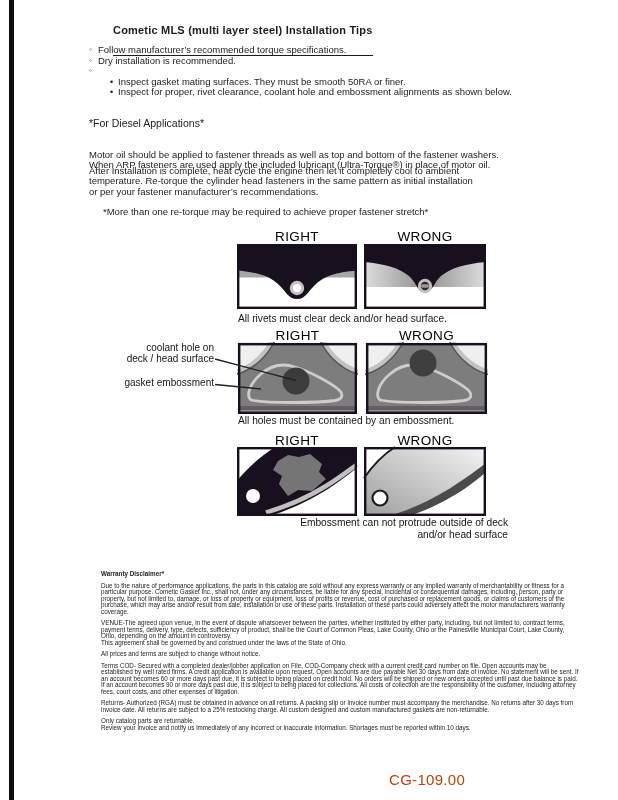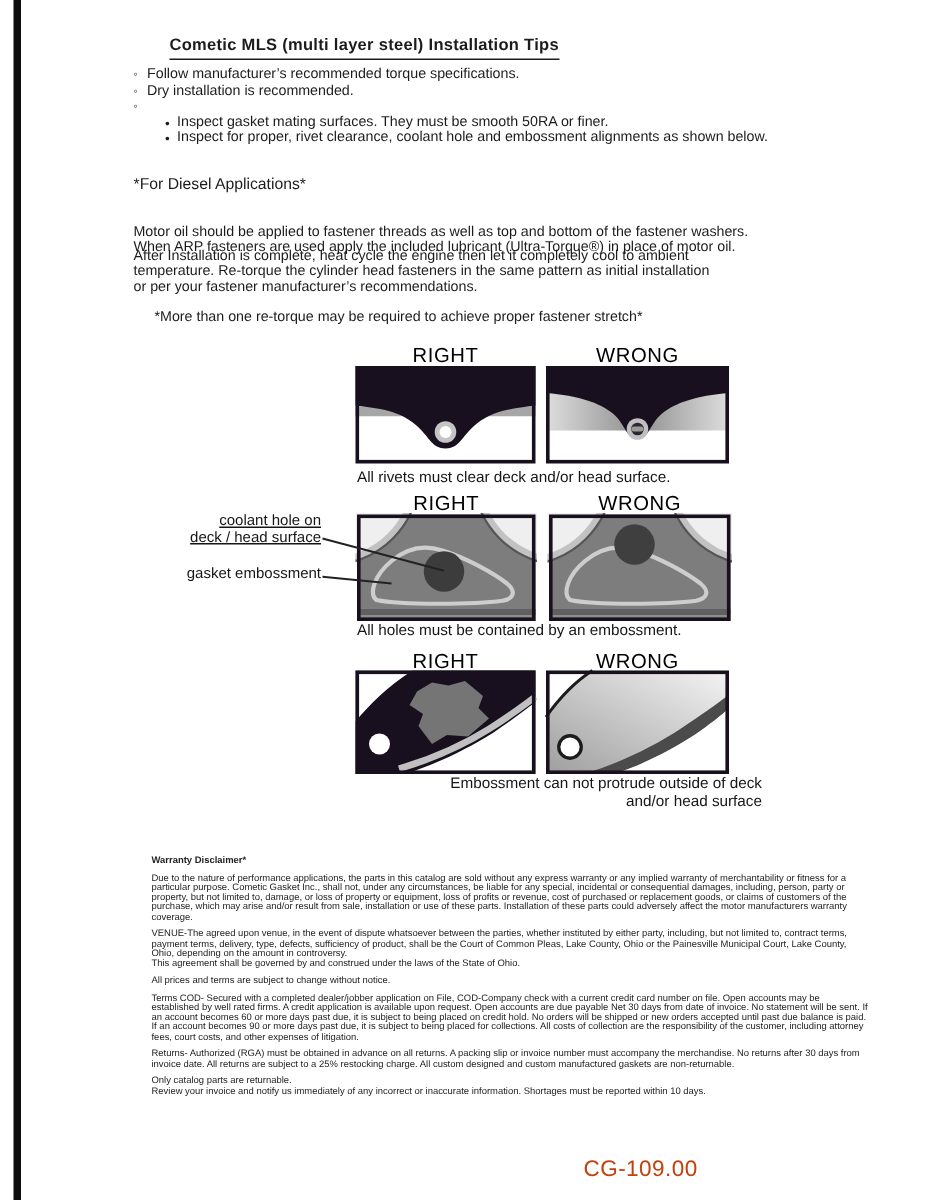--- a/index.html
+++ b/index.html
@@ -8,40 +8,40 @@
     width:618px;height:800px;
     background:#ffffff;
     font-family:"Liberation Sans","DejaVu Sans",sans-serif;
     color:#1c1c1e;
     overflow:hidden;
   }
   .left-bar{position:absolute;left:9px;top:0;width:5px;height:800px;background:#0d0d0f;}
   .doc-title{
     position:absolute;left:113px;top:24px;
     font-size:11px;font-weight:bold;letter-spacing:.2px;
-    border-bottom:1.5px solid #1c1c1e;padding-bottom:3px;
+    border-bottom:1.5px solid #1c1c1e;padding-bottom:19px;
   }
   .tips{position:absolute;left:89px;top:45px;font-size:9.5px;line-height:10.6px;}
   .bullet{display:flex;}
   .bullet .glyph{width:9px;flex:0 0 9px;font-size:8px;line-height:10.6px;}
   .bullet.sub{margin-left:21px;}
   .bullet.sub .glyph{width:8px;flex:0 0 8px;font-size:9px;}
   .diesel-heading{position:absolute;left:89px;top:117px;font-size:10.5px;font-weight:normal;}
   .para{position:absolute;left:89px;font-size:9.5px;line-height:10.3px;white-space:pre-line;width:480px;}
   .p1{top:150px;}
   .p2{top:166px;}
   .note{top:207px;margin-left:14px;}
 
   .fig-label{position:absolute;font-size:13.5px;letter-spacing:.4px;text-align:center;color:#000000;}
   .panel{position:absolute;}
   .panel svg{display:block;}
   .fig-caption{position:absolute;font-size:10.2px;line-height:12px;white-space:pre-line;color:#161618;text-align:right;}
 
   .callout{position:absolute;left:98px;width:116px;text-align:right;font-size:10px;line-height:10.8px;color:#161618;}
-  .callout-a{top:343px;text-decoration:underline;}
+  .callout-a{top:343px;}
   .callout-b{top:378px;}
   .leader-overlay{position:absolute;left:96px;top:342px;width:290px;height:56px;z-index:5;pointer-events:none;}
 
   .warranty{position:absolute;left:101px;top:571px;width:478px;font-size:6.3px;line-height:6.5px;color:#232325;}
   .warranty h4{margin:0 0 5px 0;font-size:6.3px;font-weight:bold;}
   .warranty p{margin:0 0 5px 0;white-space:pre-line;}
   .page-code{position:absolute;left:389px;top:771px;font-size:15px;letter-spacing:.3px;color:#c2410c;}
 </style>
 </head>
 <body>

